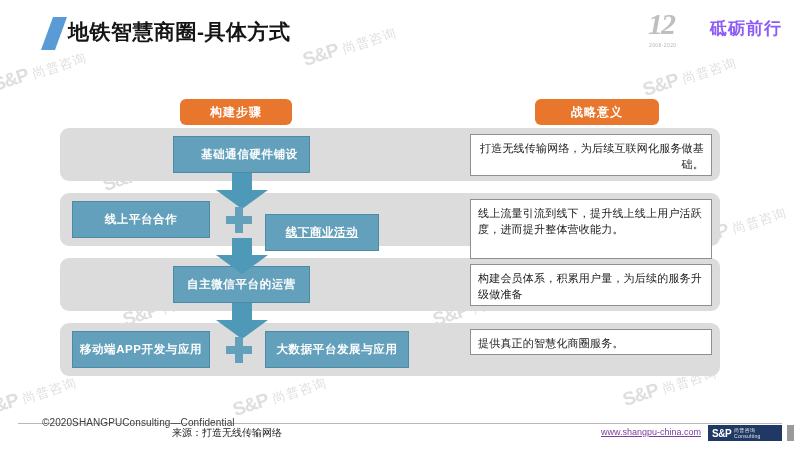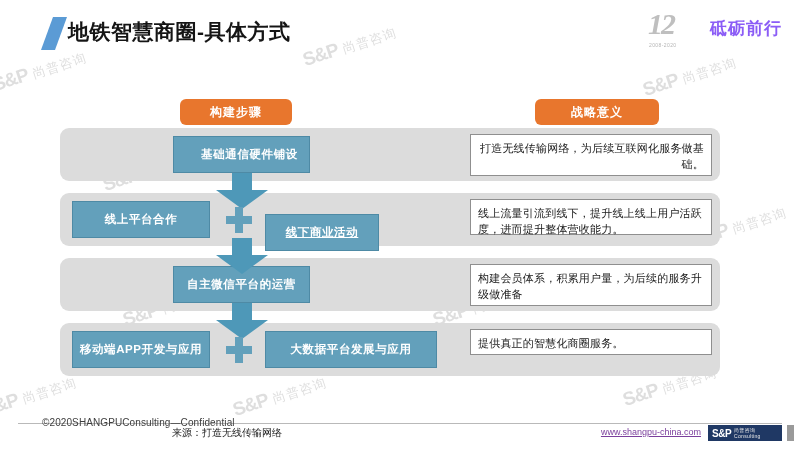--- a/index.html
+++ b/index.html
@@ -164,21 +164,21 @@
   }
   
   #box-r1 { left: 173px; top: 136px; width: 137px; padding-left: 16px; }
   
   #box-r2a { left: 72px;  top: 201px; width: 138px; }
   #box-r2b { left: 265px; top: 214px; width: 114px; text-decoration: underline; }
   
   #box-r3 { left: 173px; top: 266px; width: 137px; }
   
   #box-r4a { left: 72px;  top: 331px; width: 138px; }
-  #box-r4b { left: 265px; top: 331px; width: 172px; }
+  #box-r4b { left: 265px; top: 331px; width: 144px; }
 
   
   .plus {
     position: absolute;
     width: 26px; height: 26px;
     z-index: 6;
   }
   .plus::before, .plus::after {
     content: "";
     position: absolute;
@@ -221,21 +221,21 @@
     background: #ffffff;
     border: 1px solid #8f8f8f;
     box-sizing: border-box;
     font-size: 11px;
     color: #1a1a1a;
     line-height: 16px;
     padding: 5px 7px 4px 7px;
     letter-spacing: .2px;
   }
   #note-1 { top: 134px; height: 42px; text-align: right; }
-  #note-2 { top: 199px; height: 36px; }
+  #note-2 { top: 199px; height: 60px; }
   #note-3 { top: 264px; height: 42px; }
   #note-4 { top: 329px; height: 26px; }
 
   
   .footer-rule {
     position: absolute;
     left: 18px; top: 423px;
     width: 764px;
     height: 1px;
     background: #b9b9b9;

